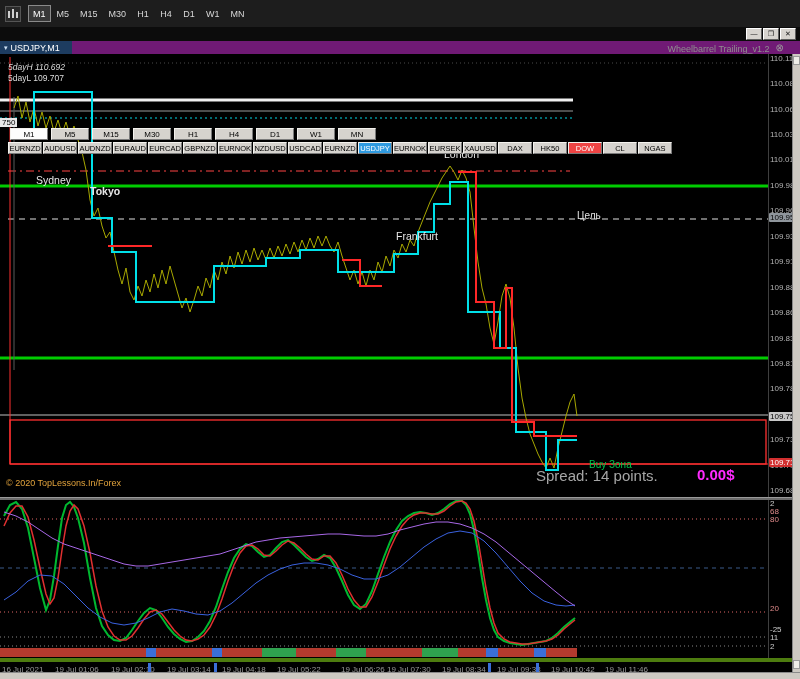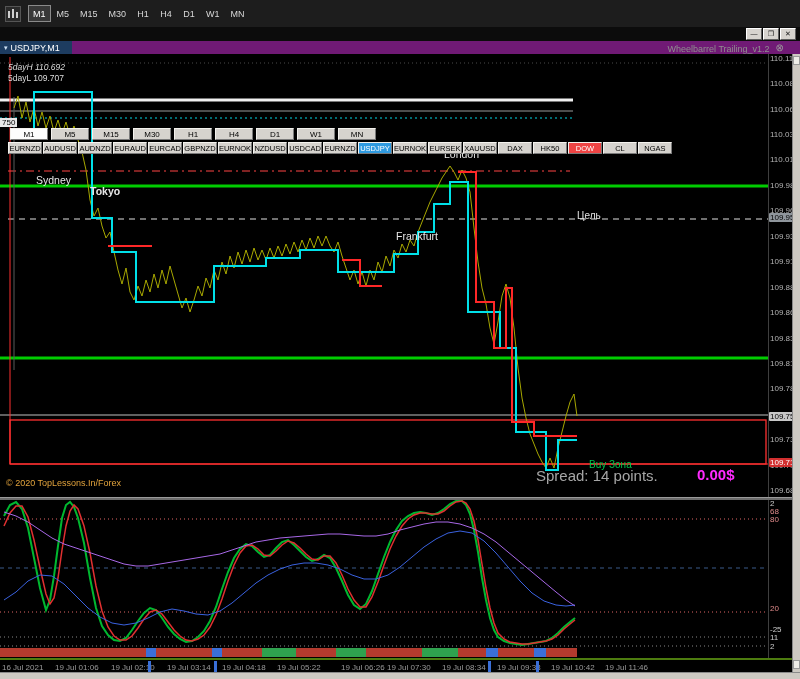--- a/index.html
+++ b/index.html
@@ -48,21 +48,21 @@
   #lbl-copyright{left:6px;top:478px;color:#e2a33c;font-size:9px;}
   #lbl-spread{left:536px;top:467px;color:#a6a6a6;font-size:15px;}
   #lbl-profit{left:697px;top:466px;color:#ff2bff;font-size:15px;font-weight:bold;}
   .session{color:#e8e8e8;font-size:10.5px;}
 
   #price-axis{left:769px;top:54px;width:23px;height:618px;z-index:6;}
   .ptick{position:absolute;left:1px;color:#b4b4b4;font-size:8px;white-space:nowrap;}
   .pbadge{position:absolute;left:0;font-size:8px;padding:0 1px;border-radius:1px;white-space:nowrap;}
   .itick{position:absolute;left:1px;font-size:8px;white-space:nowrap;}
 
-  #time-axis{left:0;top:658px;width:792px;height:14px;border-top:2px solid #4d7c0f;z-index:6;background:#000;}
+  #time-axis{left:0;top:658px;width:792px;height:14px;border-top:4px solid #4d7c0f;z-index:6;background:#000;}
   .ttick{position:absolute;top:3px;color:#9a9a9a;font-size:8px;white-space:nowrap;}
   .tmark{position:absolute;top:1px;width:3px;height:11px;background:#3a6fd8;}
 
   #right-edge{left:792px;top:54px;width:8px;height:618px;background:#cdc9c2;border-left:1px solid #8a8a8a;z-index:11;}
   .edge-box{position:absolute;left:0;width:7px;height:9px;background:#efede8;border:1px solid #9a9a9a;}
   #edge-box-top{top:2px;}
   #edge-box-bottom{top:606px;}
   #bottom-edge{left:0;top:672px;width:800px;height:7px;background:#cdc9c2;border-top:1px solid #8a8a8a;z-index:11;}
 </style>
 </head>

